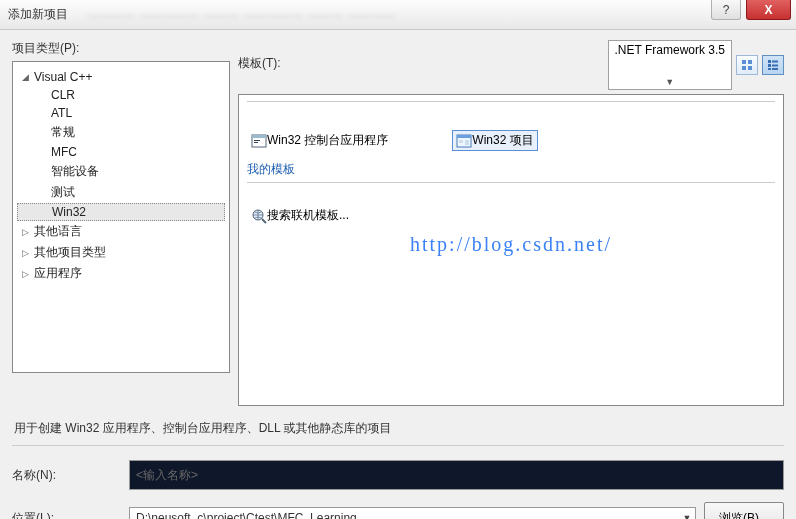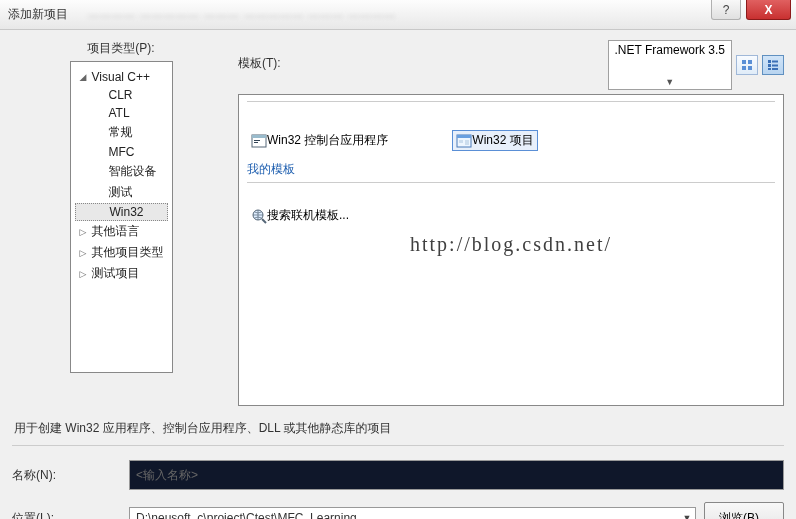--- a/index.html
+++ b/index.html
@@ -4,21 +4,21 @@
   <style>
     * { box-sizing: border-box; margin: 0; padding: 0; font-family: "Microsoft YaHei", "Segoe UI", sans-serif; font-size: 12px; }
     body { background: #f0f0f0; width: 796px; height: 519px; overflow: hidden; position: relative; }
     .titlebar { height: 30px; background: linear-gradient(#fdfdfd, #e8e8e8); border-bottom: 1px solid #c8c8c8; display: flex; align-items: center; padding-left: 8px; position: relative; }
     .titlebar-title { color: #333; font-size: 12px; }
     .titlebar-blur { margin-left: 20px; color: #bbb; filter: blur(2px); font-size: 11px; letter-spacing: 1px; }
     .close-btn { position: absolute; right: 5px; top: 0px; width: 45px; height: 20px; background: linear-gradient(#e06060, #c83030); border: 1px solid #8b1a1a; border-top: none; border-radius: 0 0 3px 3px; display: flex; align-items: center; justify-content: center; color: #fff; font-weight: bold; cursor: pointer; font-size: 12px; }
     .help-btn { position: absolute; right: 55px; top: 0px; width: 30px; height: 20px; background: linear-gradient(#f8f8f8, #e0e0e0); border: 1px solid #b0b0b0; border-top: none; border-radius: 0 0 3px 3px; display: flex; align-items: center; justify-content: center; color: #444; cursor: pointer; }
     .content { padding: 10px 12px 0 12px; height: calc(519px - 30px); display: flex; flex-direction: column; }
     .top-row { display: flex; gap: 8px; }
-    .left-col { width: 218px; display: flex; flex-direction: column; align-items: center; }
+    .left-col { width: 218px; display: flex; flex-direction: column; }
     .right-col { flex: 1; display: flex; flex-direction: column; }
     .section-label { color: #333; margin-bottom: 4px; }
     .right-header { display: flex; align-items: center; margin-bottom: 4px; }
     .framework-dd { margin-left: auto; display: flex; align-items: center; gap: 4px; }
     .dd-box { background: #fff; border: 1px solid #a0a0a0; padding: 2px 6px; display: flex; align-items: center; gap: 20px; cursor: pointer; flex-direction: column; }
     .dd-arrow { font-size: 9px; color: #555; }
     .view-btn { width: 22px; height: 20px; border: 1px solid #a0b8d8; background: linear-gradient(#f8fbff, #e0ecf8); display: flex; align-items: center; justify-content: center; cursor: pointer; }
     .view-btn.active { background: linear-gradient(#d0e4f8, #b8d4f0); border-color: #6090c0; }
     .view-btn svg { width: 12px; height: 12px; }
     .tree-panel { background: #fff; border: 1px solid #888; height: 312px; padding: 6px 4px; overflow: auto; }
@@ -27,21 +27,21 @@
     .tree-item.level1 { padding-left: 34px; }
     .tree-item.selected { background: #e8e8e8; border: 1px dotted #888; padding-top:1px; padding-bottom:1px; }
     .tree-toggle { width: 9px; height: 9px; display: inline-flex; align-items: center; justify-content: center; font-size: 9px; color: #666; }
     .template-panel { background: #fff; border: 1px solid #888; height: 312px; padding: 6px 8px; overflow: auto; position: relative; }
     .tmpl-group-label { color: #2060b0; margin-bottom: 4px; }
     .tmpl-hr { border: none; border-top: 1px solid #ccc; margin-bottom: 6px; }
     .tmpl-row { display: flex; gap: 60px; margin-bottom: 10px; }
     .tmpl-item { display: flex; align-items: center; padding: 2px 4px; cursor: pointer; margin-top: 22px; }
     .tmpl-item.selected-tmpl { border: 1px solid #5a8fd6; background: #e8f0fb; padding: 1px 3px; }
     .tmpl-icon { width: 16px; height: 16px; display: inline-flex; align-items: center; justify-content: center; }
-    .watermark { position: absolute; top: 48%; left: 50%; transform: translate(-50%, -50%); color: #404040; font-size: 20px; font-family: "Times New Roman", serif; letter-spacing: 2px; pointer-events: none; }
+    .watermark { position: absolute; top: 48%; left: 50%; transform: translate(-50%, -50%); color: #3b82f6; font-size: 20px; font-family: "Times New Roman", serif; letter-spacing: 2px; pointer-events: none; }
     .desc-bar { padding: 8px 2px; color: #333; border-bottom: 1px solid #ccc; margin-top: 6px; }
     .form-area { margin-top: 14px; }
     .form-row { display: flex; align-items: center; margin-bottom: 12px; gap: 12px; }
     .form-label { width: 105px; color: #333; }
     .form-input-wrap { flex: 1; display: flex; align-items: center; gap: 8px; }
     .text-input { flex: 1; height: 30px; border: 1px solid #999; background: #0f172a; padding: 2px 6px; color: #666; }
     .location-wrap { flex: 1; position: relative; display: flex; border: 1px solid #999; background: #fff; height: 22px; align-items: center; }
     .location-text { flex: 1; padding: 2px 6px; color: #333; }
     .location-dd { width: 16px; text-align: center; cursor: pointer; color: #444; font-size: 9px; }
     .browse-btn { height: 32px; padding: 2px 14px; background: linear-gradient(#f8f8f8, #e4e4e4); border: 1px solid #888; cursor: pointer; border-radius: 2px; }
@@ -89,21 +89,21 @@
         <div class="tree-item level0">
           <span class="tree-toggle">▷</span>
           <span>其他语言</span>
         </div>
         <div class="tree-item level0">
           <span class="tree-toggle">▷</span>
           <span>其他项目类型</span>
         </div>
         <div class="tree-item level0">
           <span class="tree-toggle">▷</span>
-          <span>测试项目</span>
+          <span>应用程序</span>
         </div>
       </div>
     </div>
 
     <div class="right-col">
       <div class="right-header">
         <span class="section-label">模板(T):</span>
         <div class="framework-dd">
           <div class="dd-box">
             <span>.NET Framework 3.5</span>

